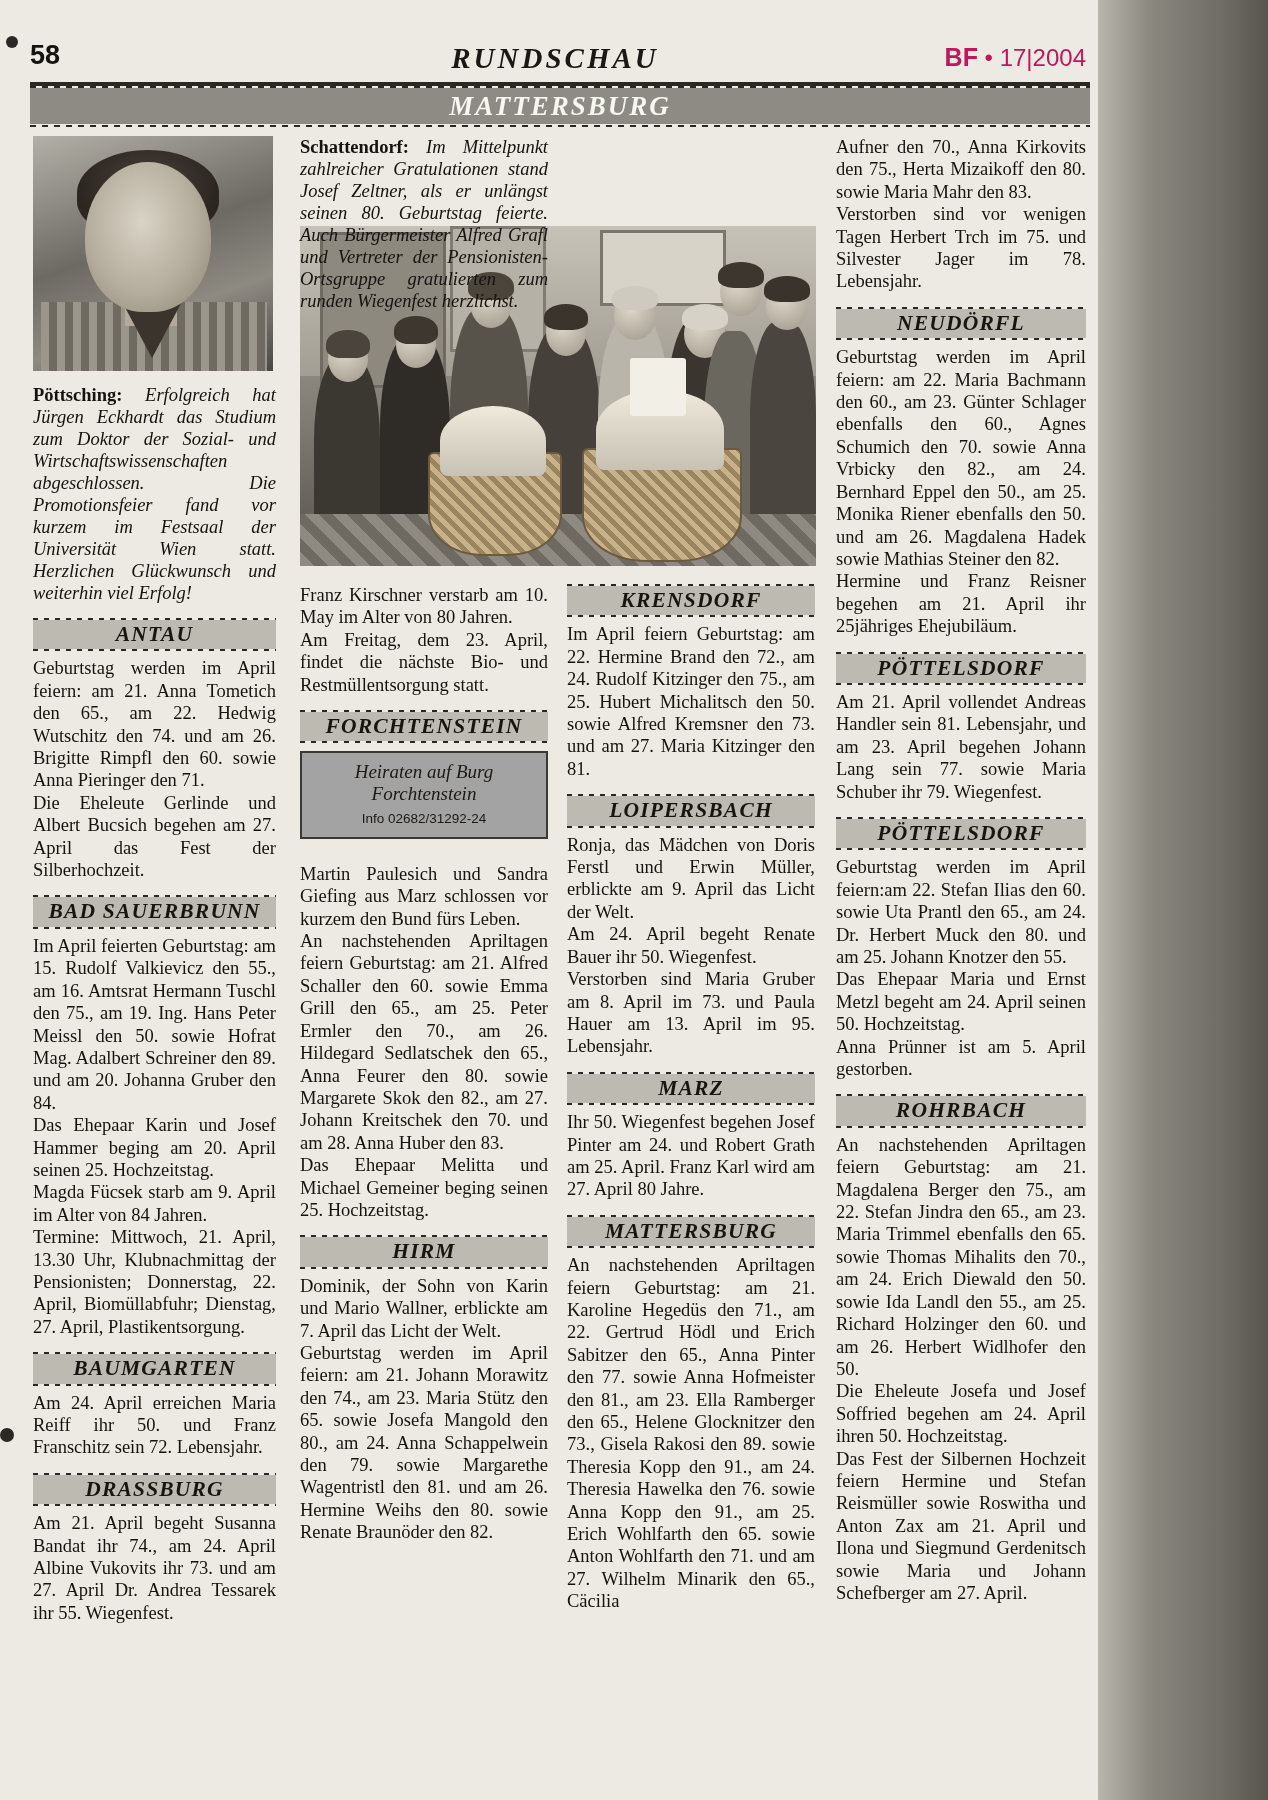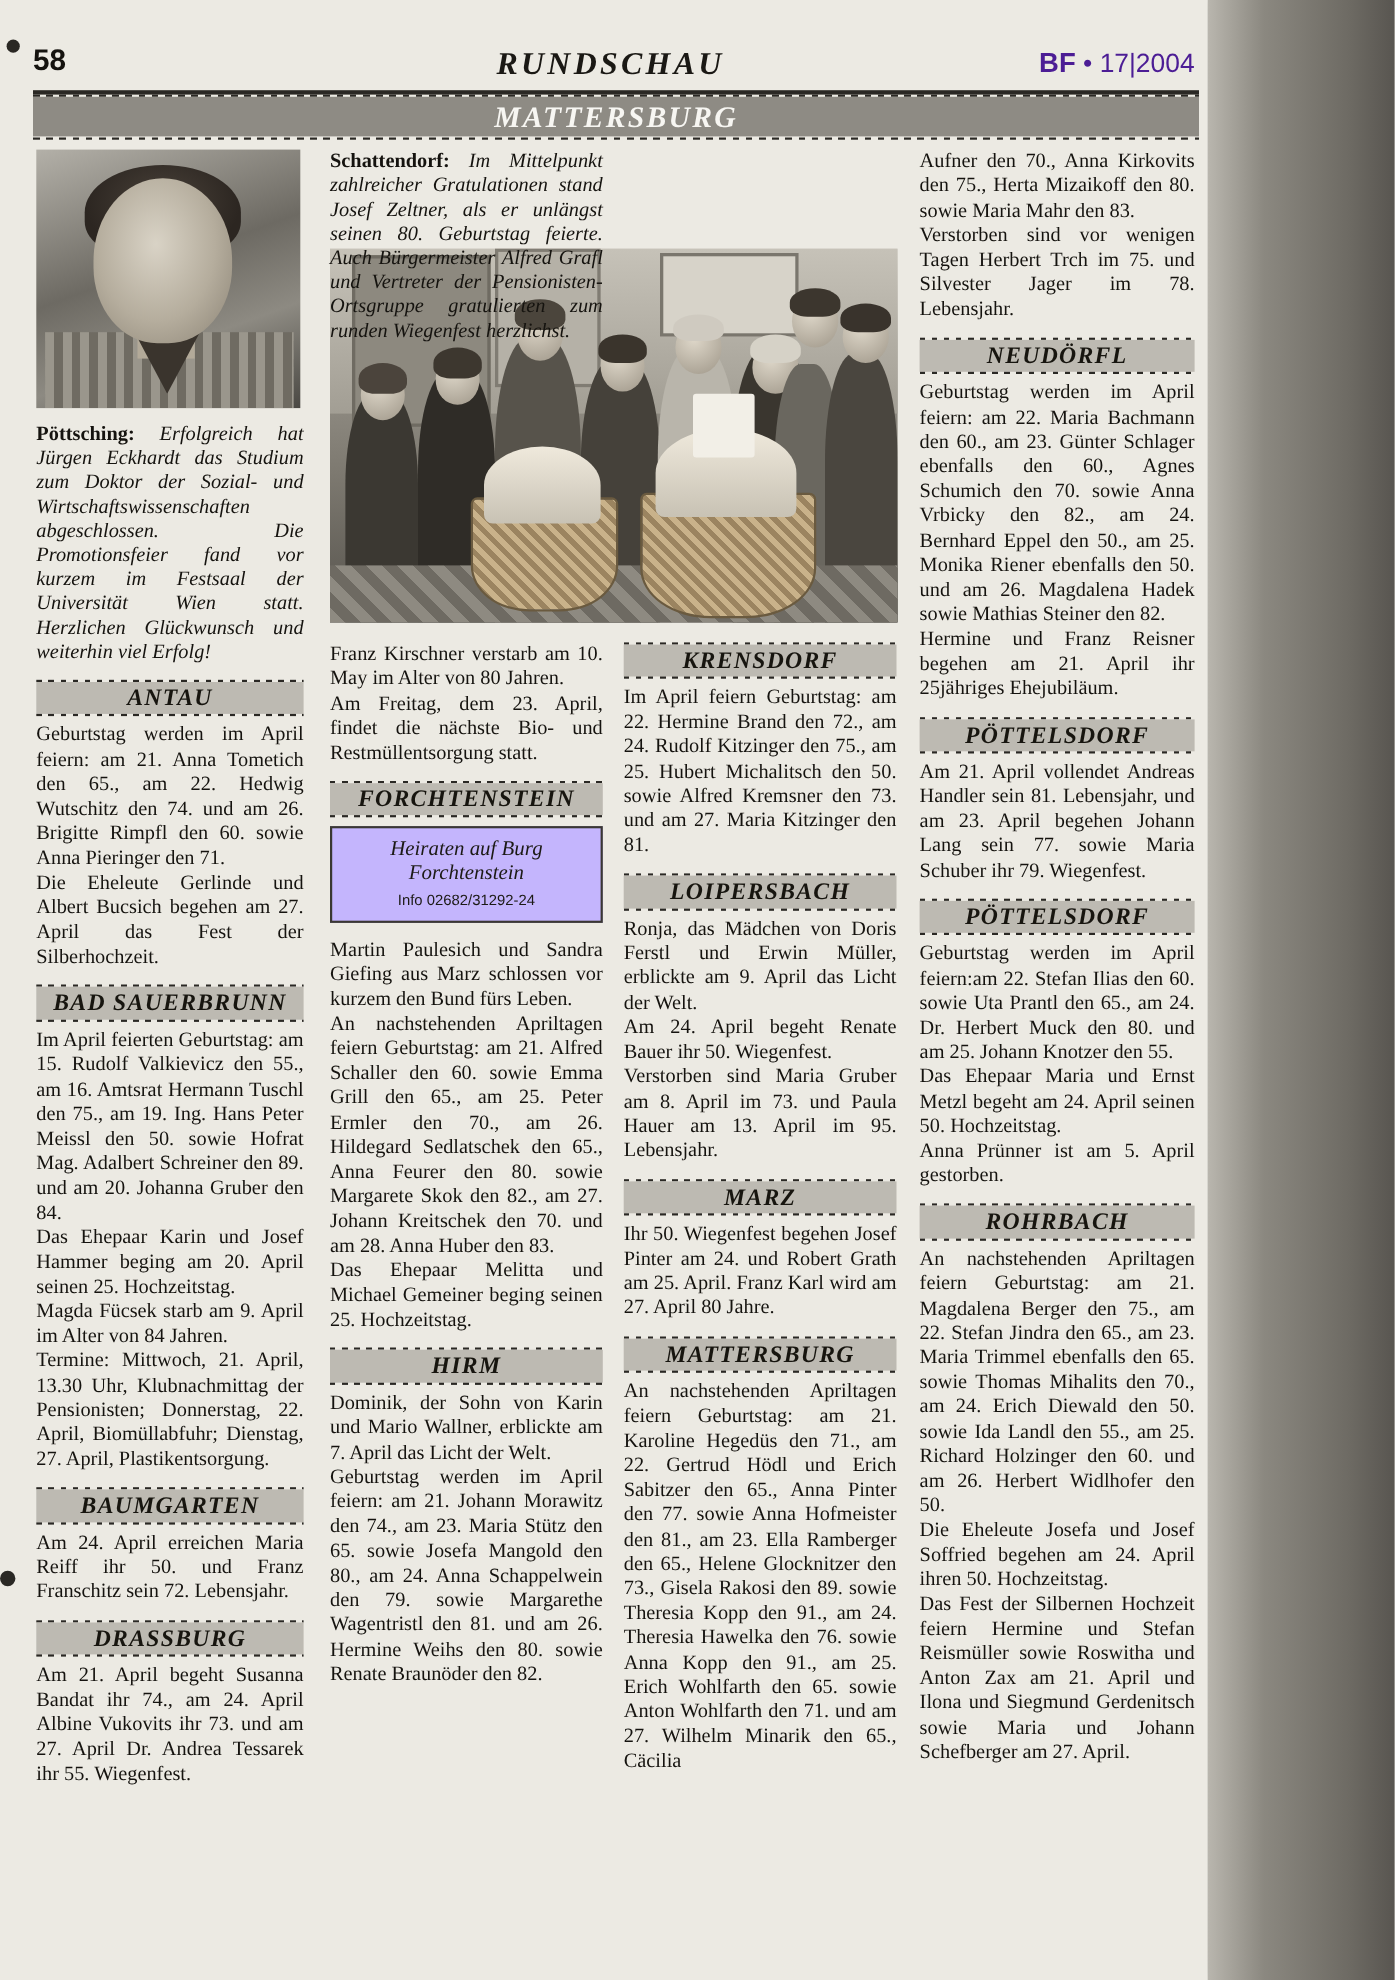--- a/index.html
+++ b/index.html
@@ -23,21 +23,21 @@
          box-shadow:4px 0 10px rgba(0,0,0,.35);}
   .darkedge{position:absolute;right:0;top:0;width:170px;height:1800px;
             background:linear-gradient(90deg,#b9b6ae 0%, #8b8880 30%, #6e6b64 75%, #585550 100%);}
   .content{position:absolute;left:0;top:0;width:1098px;height:1800px;}
 
   
   .hdr{position:absolute;left:30px;top:40px;width:1050px;height:40px;}
   .folio{position:absolute;left:0;top:0;font-family:"Liberation Sans",sans-serif;font-weight:bold;font-size:27px;color:#15130f;}
   .rundschau{position:absolute;left:0;right:0;top:2px;text-align:center;
     font-family:"Liberation Serif",serif;font-style:italic;font-weight:bold;font-size:29px;letter-spacing:3px;color:#1a1814;}
-  .bfline{position:absolute;right:-6px;top:3px;font-family:"Liberation Sans",sans-serif;font-size:24px;color:#4c1d95;}
+  .bfline{position:absolute;right:-6px;top:3px;font-family:"Liberation Sans",sans-serif;font-size:24px;color:#be185d;}
   .bfline b{font-size:25px;}
   .rulewrap{position:absolute;left:30px;top:82px;width:1060px;height:4px;background:#2a2824;}
   .banner{position:absolute;left:30px;top:88px;width:1060px;height:36px;background:#8e8b84;}
   .banner .bt{position:absolute;left:0;right:0;top:3px;text-align:center;
     font-family:"Liberation Serif",serif;font-weight:bold;font-style:italic;font-size:27px;letter-spacing:2px;color:#f7f6f2;}
   .dashtop{position:absolute;left:30px;top:86px;width:1060px;height:2px;
     background:repeating-linear-gradient(90deg,#2a2824 0 6px, transparent 6px 12px);}
   .dashbot{position:absolute;left:30px;top:125px;width:1060px;height:2px;
     background:repeating-linear-gradient(90deg,#2a2824 0 6px, transparent 6px 12px);}
 
@@ -87,21 +87,21 @@
   .person{position:absolute;bottom:0;border-radius:40% 40% 0 0;}
   .head{position:absolute;border-radius:50%;background:radial-gradient(circle at 40% 35%,#ded7c9,#9e9688);}
   .hairk{position:absolute;border-radius:50% 50% 35% 35%;}
   .basket{position:absolute;border-radius:6px 6px 40% 40%;
     background:repeating-linear-gradient(45deg,#c9b28a 0 5px,#9b8460 5px 10px);border:2px solid #6a5a3f;}
   .wrap{position:absolute;background:linear-gradient(180deg,#efe9dc,#c8c2b4);border-radius:50% 50% 8px 8px;}
   .tablecloth{position:absolute;left:0;bottom:0;width:516px;height:52px;
     background:repeating-linear-gradient(45deg,#8e8a81 0 10px,#6e6a62 10px 20px);}
 
   
-  .adbox{border:2px solid #3a3832;background:#c4b5fd;padding:8px 6px 6px 6px;margin:8px 0 14px 0;text-align:center;}
+  .adbox{border:2px solid #3a3832;background:#a3a3a3;padding:8px 6px 6px 6px;margin:8px 0 24px 0;text-align:center;}
   .adbox .l1{font-family:"Liberation Serif",serif;font-style:italic;font-size:19px;line-height:22px;color:#1c1a15;}
   .adbox .l2{font-family:"Liberation Sans",sans-serif;font-size:13.5px;color:#1c1a15;margin-top:3px;}
 
   .mark-l{position:absolute;left:6px;top:36px;width:12px;height:12px;background:#2a2824;border-radius:50%;}
   .mark-l2{position:absolute;left:0px;top:1428px;width:14px;height:14px;background:#2a2824;border-radius:50%;}
 </style>
 </head>
 <body>
 
 <div class="page">

